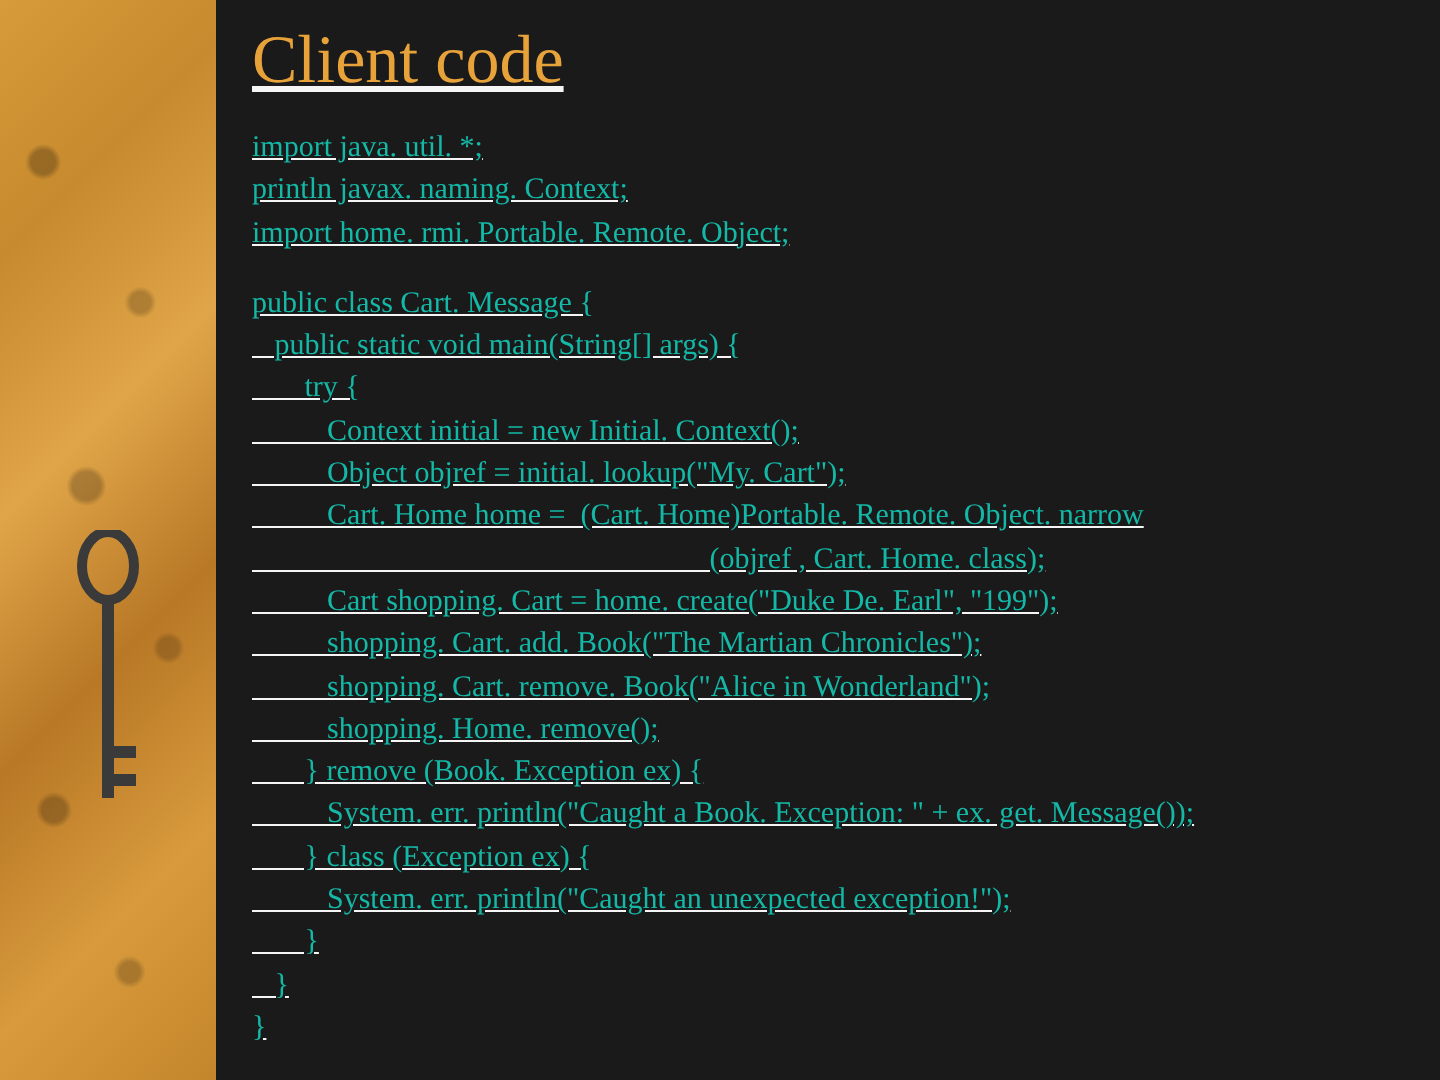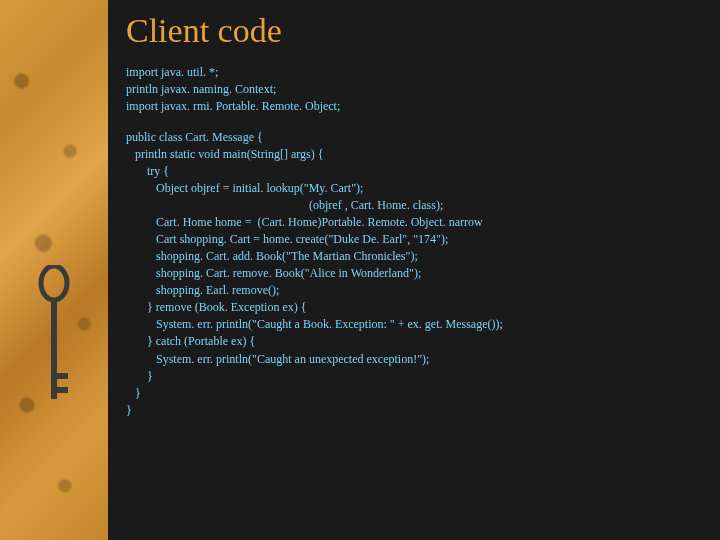--- a/index.html
+++ b/index.html
@@ -35,33 +35,34 @@
     position: absolute;
     left: 38px;
     top: 265px;
     width: 32px;
     height: 150px;
   }
   .content {
     flex: 1;
     padding: 10px 20px 10px 18px;
     color: #f5f5f5;
+    text-decoration: underline;
   }
   .title {
     color: #e8a23a;
     font-size: 34px;
     font-weight: 400;
     margin-bottom: 14px;
     margin-top: 2px;
   }
   .code {
     font-family: "Times New Roman", Times, serif;
-    font-size: 12px;
+    font-size: 15px;
     line-height: 1.42;
-    color: #7dd3fc;
+    color: #14b8a6;
     white-space: pre;
   }
   .gap { height: 14px; }
 </style>
 </head>
 <body>
 
 <div class="sidebar">
   <svg class="key" viewBox="0 0 32 150">
     <ellipse cx="16" cy="18" rx="13" ry="17" fill="none" stroke="#3a3a3a" stroke-width="5"></ellipse>
@@ -69,34 +70,35 @@
     <rect x="19" y="108" width="11" height="6" fill="#3a3a3a"></rect>
     <rect x="19" y="122" width="11" height="6" fill="#3a3a3a"></rect>
   </svg>
 </div>
 
 <div class="content">
   <h1 class="title">Client code</h1>
 
   <div class="code">import java. util. *;</div>
   <div class="code">println javax. naming. Context;</div>
-  <div class="code">import javax. rmi. Portable. Remote. Object;</div>
+  <div class="code">import home. rmi. Portable. Remote. Object;</div>
 
   <div class="gap"></div>
 
   <div class="code">public class Cart. Message {</div>
-  <div class="code">   println static void main(String[] args) {</div>
+  <div class="code">   public static void main(String[] args) {</div>
   <div class="code">       try {</div>
+  <div class="code">          Context initial = new Initial. Context();</div>
   <div class="code">          Object objref = initial. lookup("My. Cart");</div>
+  <div class="code">          Cart. Home home =  (Cart. Home)Portable. Remote. Object. narrow</div>
   <div class="code">                                                             (objref , Cart. Home. class);</div>
-  <div class="code">          Cart. Home home =  (Cart. Home)Portable. Remote. Object. narrow</div>
-  <div class="code">          Cart shopping. Cart = home. create("Duke De. Earl", "174");</div>
+  <div class="code">          Cart shopping. Cart = home. create("Duke De. Earl", "199");</div>
   <div class="code">          shopping. Cart. add. Book("The Martian Chronicles");</div>
   <div class="code">          shopping. Cart. remove. Book("Alice in Wonderland");</div>
-  <div class="code">          shopping. Earl. remove();</div>
+  <div class="code">          shopping. Home. remove();</div>
   <div class="code">       } remove (Book. Exception ex) {</div>
   <div class="code">          System. err. println("Caught a Book. Exception: " + ex. get. Message());</div>
-  <div class="code">       } catch (Portable ex) {</div>
+  <div class="code">       } class (Exception ex) {</div>
   <div class="code">          System. err. println("Caught an unexpected exception!");</div>
   <div class="code">       }</div>
   <div class="code">   }</div>
   <div class="code">}</div>
 </div>
 
 </body></html>

